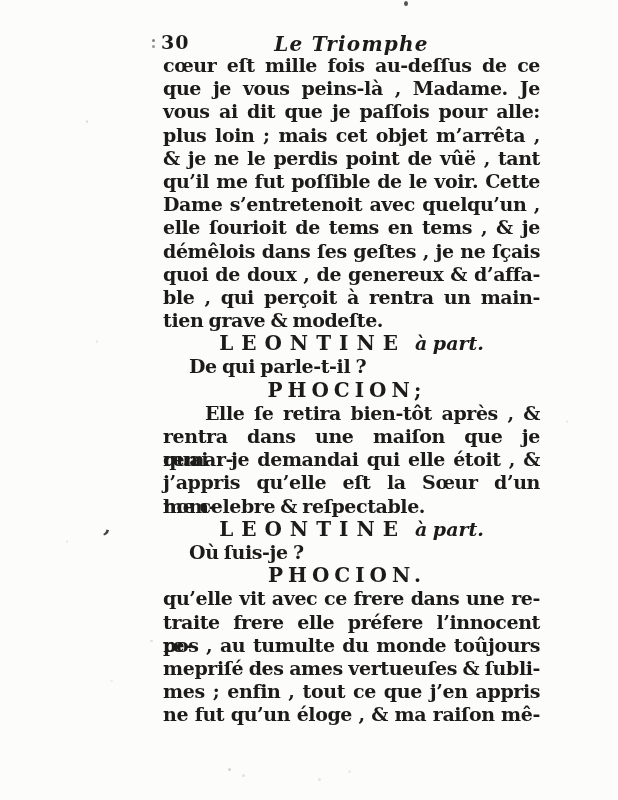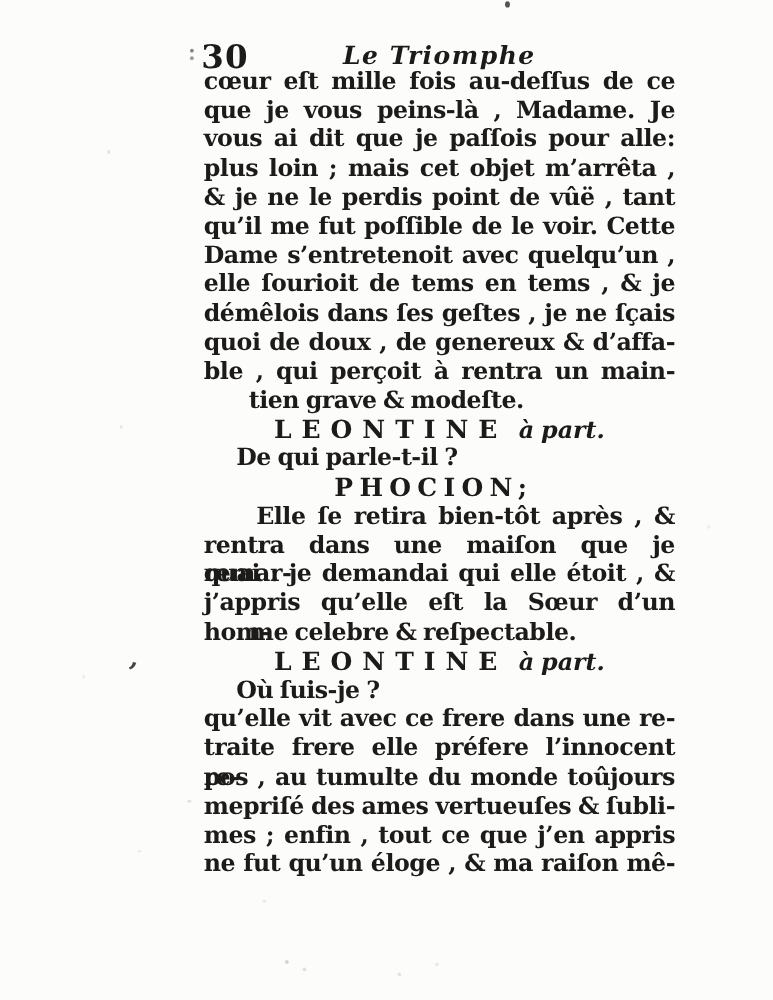--- a/index.html
+++ b/index.html
@@ -6,33 +6,33 @@
   body{
     width:618px;height:800px;position:relative;overflow:hidden;
     background:#fcfcfb;
     font-family:"DejaVu Serif","Liberation Serif",serif;
   }
   .page{position:absolute;inset:0;}
   .content{position:absolute;left:163px;top:0;width:377px;color:#1d1b19;}
   .header{position:absolute;top:31px;left:0;right:0;height:24px;}
   .pageno{
     position:absolute;left:-2px;top:0;
-    font-size:26px;font-weight:700;letter-spacing:1px;
+    font-size:19px;font-weight:700;letter-spacing:1px;
   }
   .runtitle-wrap{position:absolute;left:0;right:0;top:1px;text-align:center;}
   .runtitle{
     font-size:20px;font-weight:700;font-style:italic;letter-spacing:1.2px;
   }
   .lines{position:absolute;top:54px;left:0;width:377px;}
   .ln{
     font-size:19px;font-weight:700;line-height:23.2px;height:23.2px;
     letter-spacing:-0.4px;word-spacing:-1px;white-space:normal;
   }
   .j{text-align:justify;text-align-last:justify;}
-  .l{text-align:left;margin-left:36px;}
+  .l{text-align:left;}
   .i1{text-align:left;padding-left:26px;}
   .i2{text-align:justify;text-align-last:justify;text-indent:42px;}
   .c{text-align:center;}
   .spname{font-weight:700;font-size:20px;}
   .ls-wide{letter-spacing:8px;}
   .ls-med{letter-spacing:5px;}
   .spnote{font-style:italic;font-weight:700;font-size:19px;margin-left:9px;letter-spacing:0;}
   
   .stray-mark{
     position:absolute;left:105px;top:514px;color:rgba(20,20,20,.8);
@@ -86,20 +86,23 @@
       <div class="ln j">rentra dans une maiſon que je remar-</div>
       <div class="ln j">quai : je demandai qui elle étoit , &amp;</div>
       <div class="ln j">j’appris qu’elle eſt la Sœur d’un hom-</div>
       <div class="ln l">me celebre &amp; reſpectable.</div>
 
       <div class="ln c">
         <span class="spname ls-wide">LEONTINE</span><span class="spnote">à part.</span>
       </div>
       <div class="ln i1">Où ſuis-je ?</div>
 
+      <div class="ln c">
+        <span class="spname ls-med">PHOCION.</span><span class="spnote"></span>
+      </div>
       <div class="ln j">qu’elle vit avec ce frere dans une re-</div>
       <div class="ln j">traite frere elle préfere l’innocent re-</div>
       <div class="ln j">pos , au tumulte du monde toûjours</div>
       <div class="ln j">mepriſé des ames vertueuſes &amp; ſubli-</div>
       <div class="ln j">mes ; enfin , tout ce que j’en appris</div>
       <div class="ln j">ne fut qu’un éloge , &amp; ma raiſon mê-</div>
     </div>
   </div>
 
   <span class="stray-mark">,</span>

